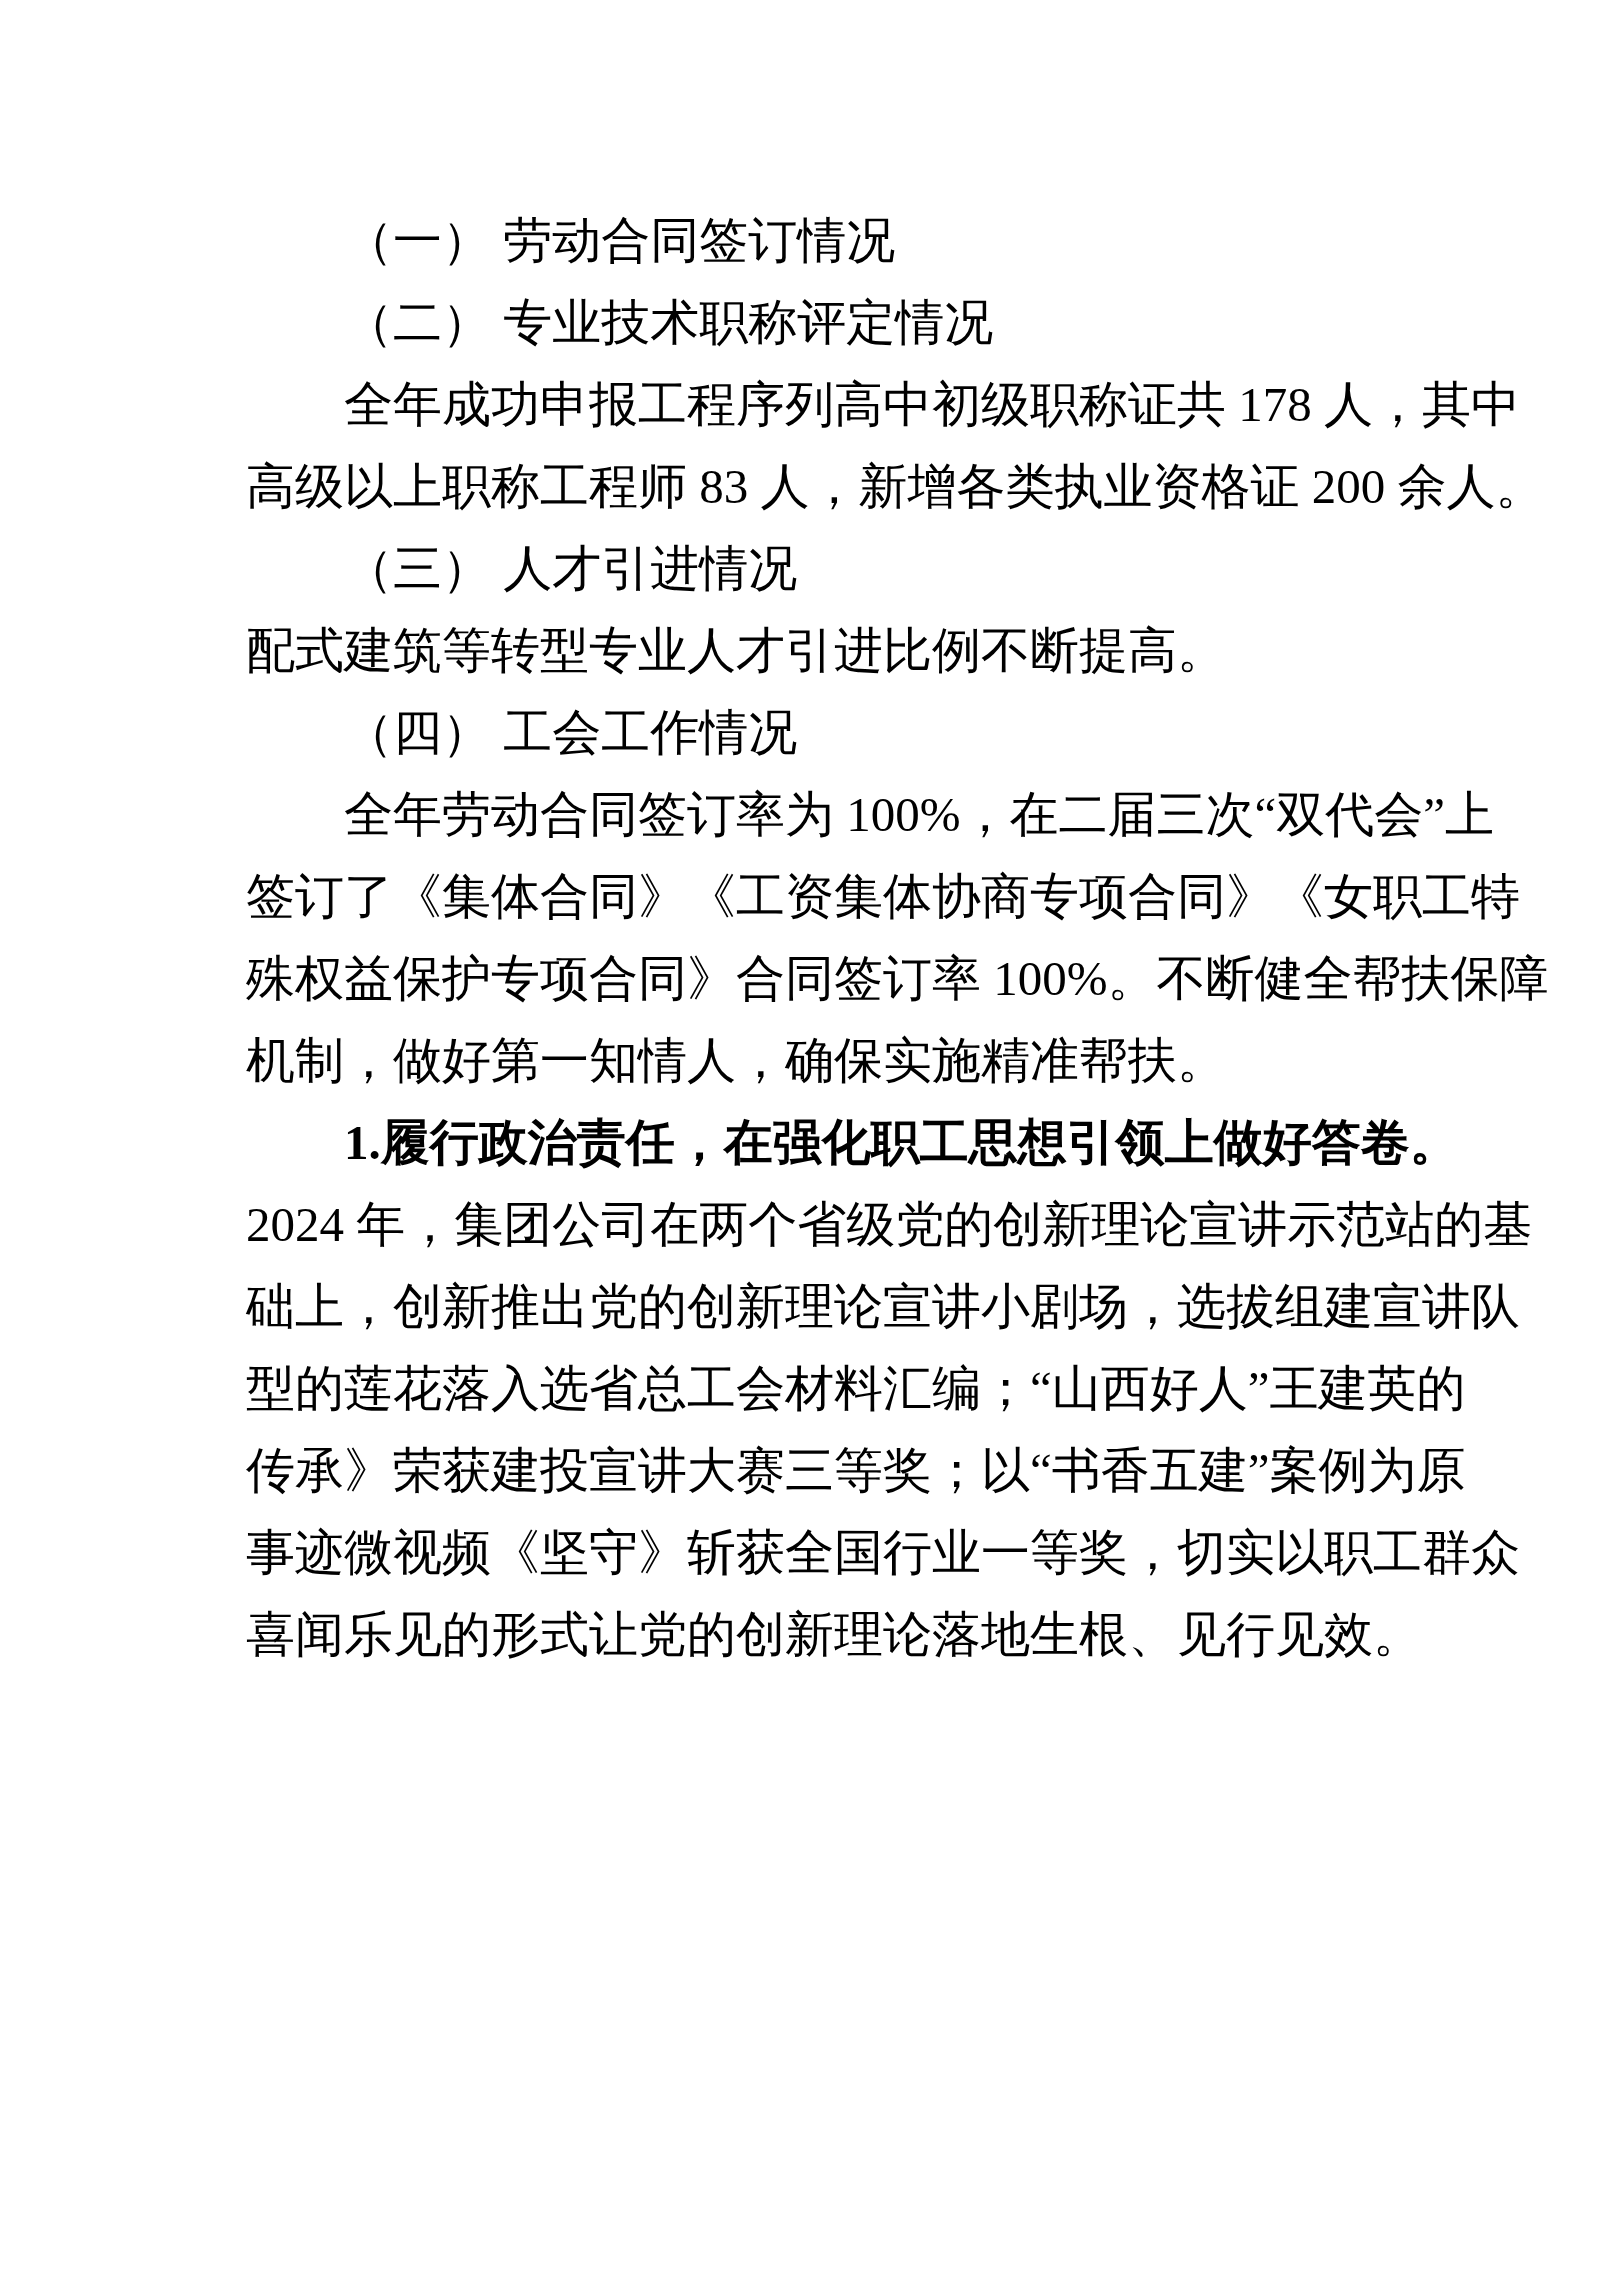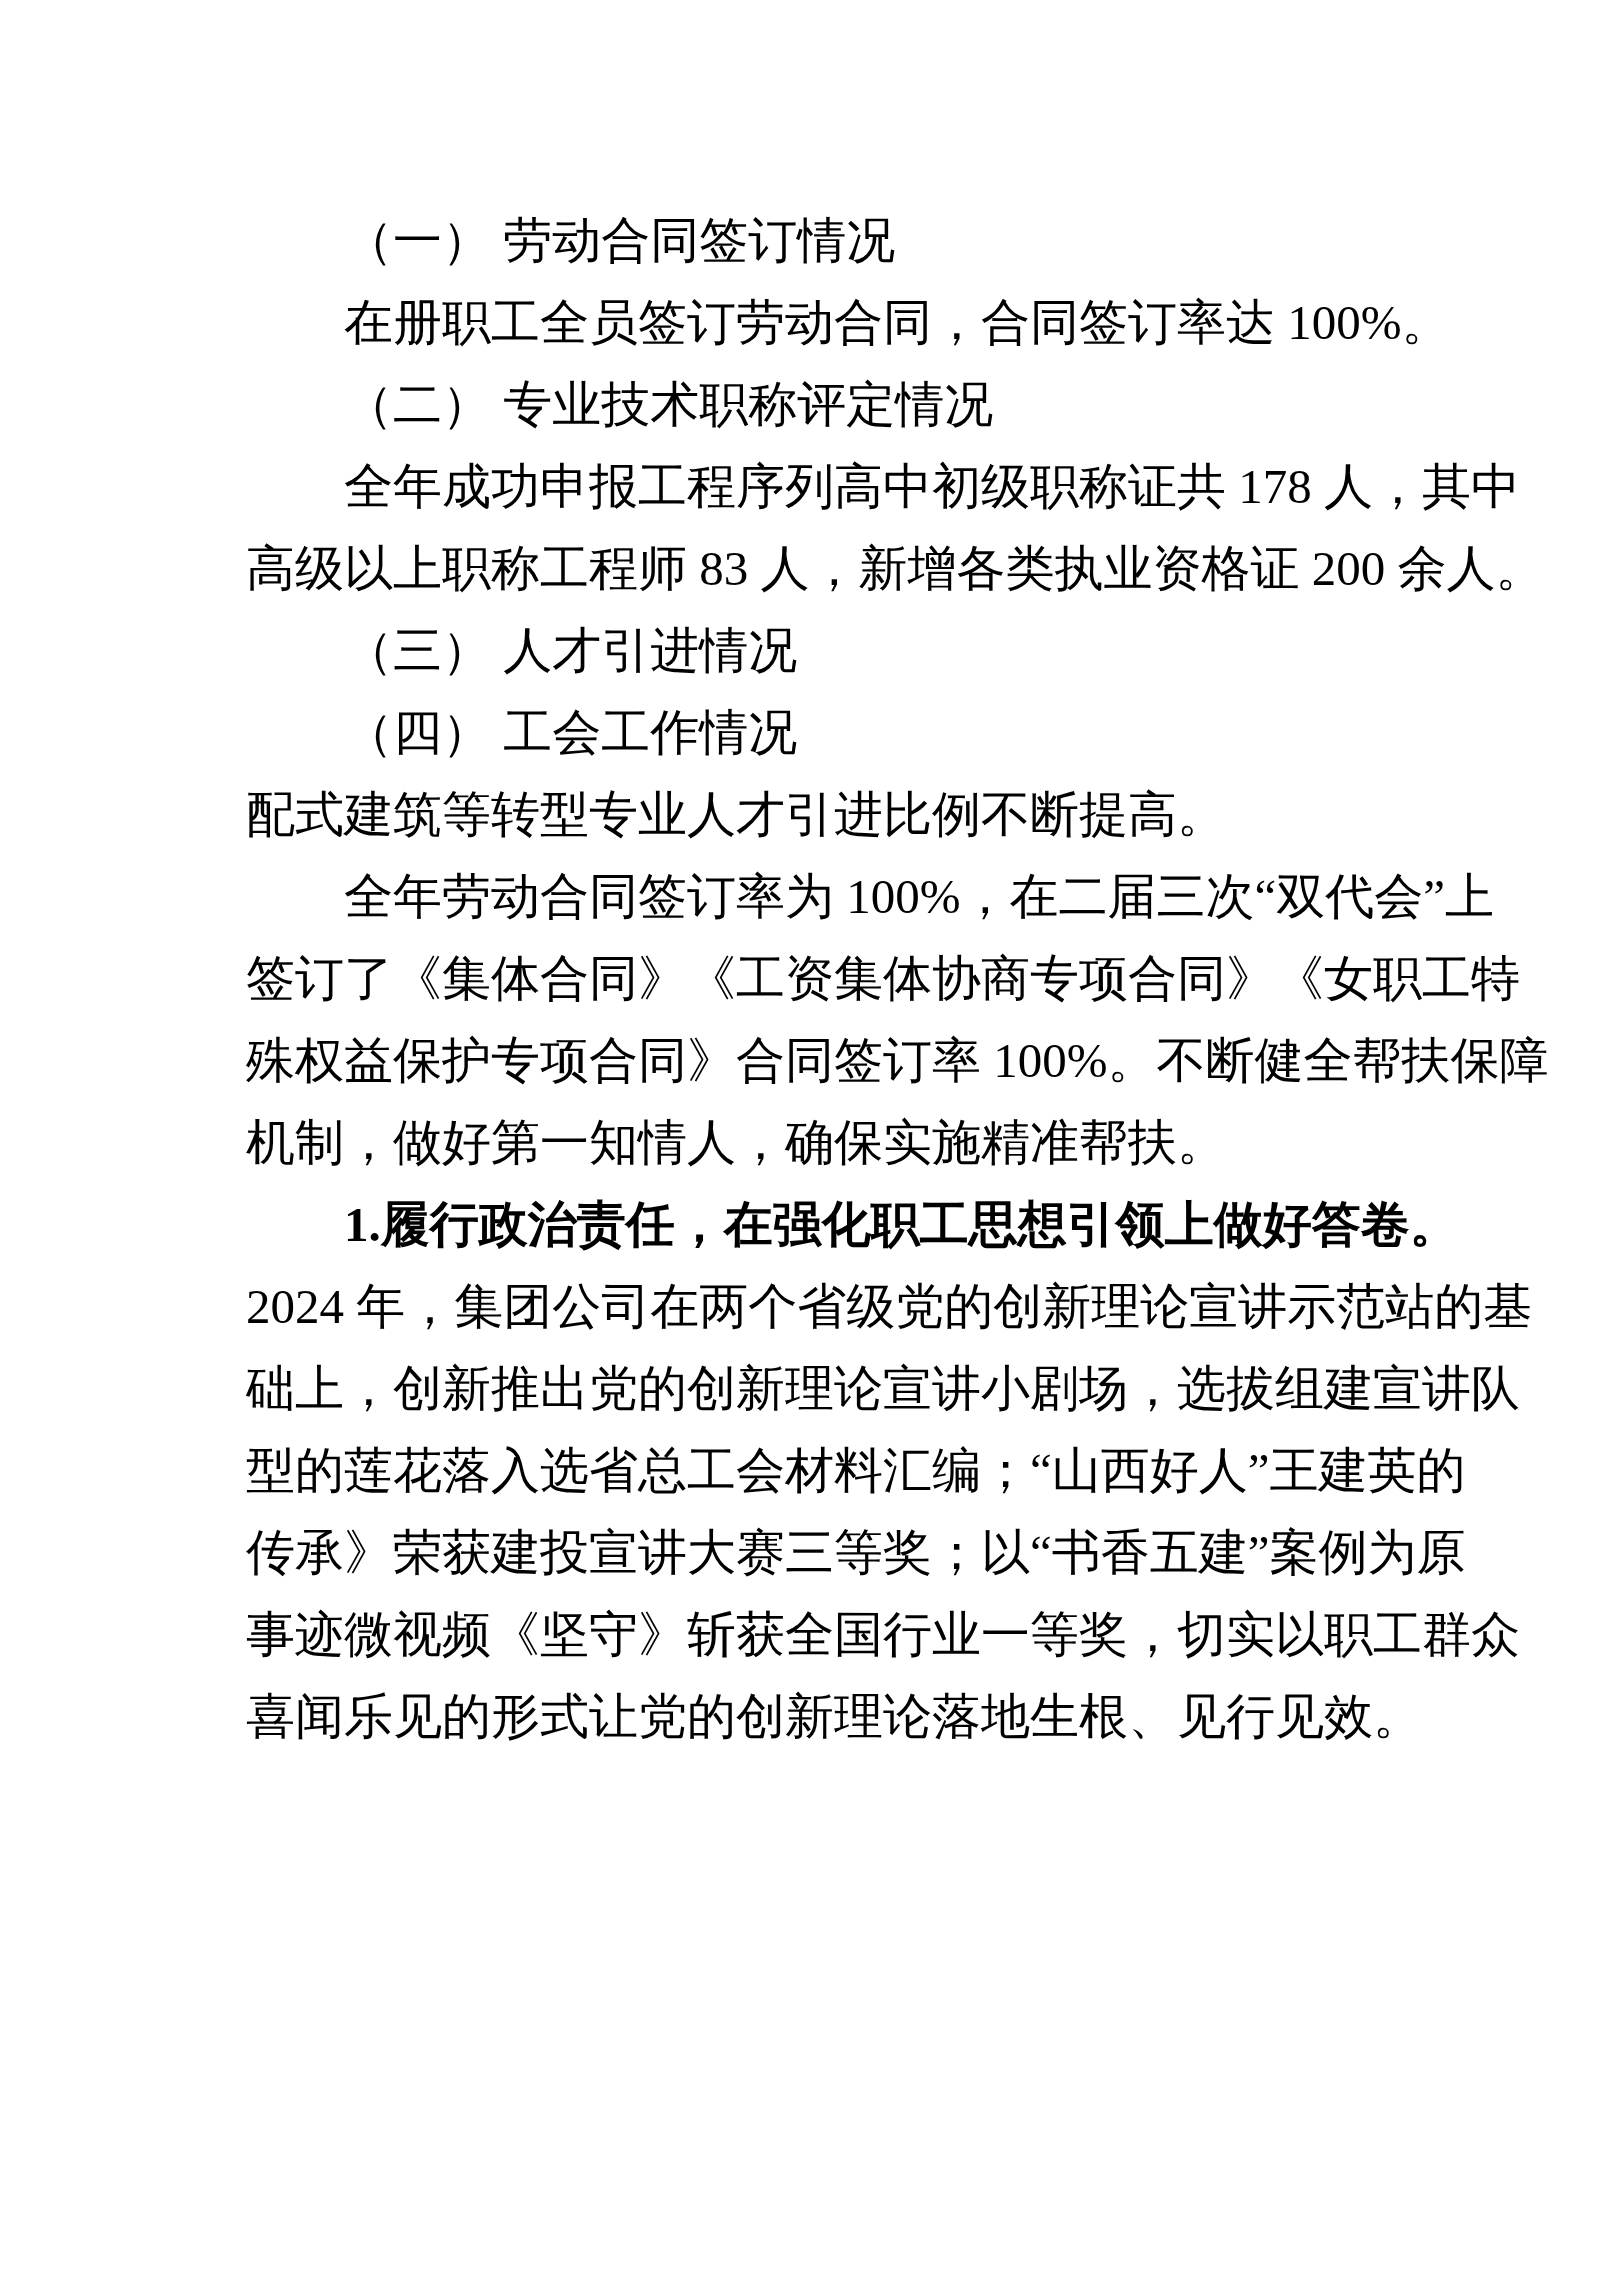--- a/index.html
+++ b/index.html
@@ -38,27 +38,26 @@
   .heading {
     font-weight: 400;
   }
 </style>
 </head>
 <body>
 
 <div class="page">
   <div class="text-block">
     <div class="line heading indent">（一） 劳动合同签订情况</div>
-    <div class="line indent">在册职工全员签订劳动合同，合同签订率达 100%。</div>
     <div class="line heading indent">（二） 专业技术职称评定情况</div>
     <div class="line indent">全年成功申报工程序列高中初级职称证共 178 人，其中</div>
     <div class="line">高级以上职称工程师 83 人，新增各类执业资格证 200 余人。</div>
     <div class="line heading indent">（三） 人才引进情况</div>
+    <div class="line">配式建筑等转型专业人才引进比例不断提高。</div>
     <div class="line heading indent">（四） 工会工作情况</div>
-    <div class="line">配式建筑等转型专业人才引进比例不断提高。</div>
     <div class="line indent">全年劳动合同签订率为 100%，在二届三次“双代会”上</div>
     <div class="line">签订了《集体合同》《工资集体协商专项合同》《女职工特</div>
     <div class="line">殊权益保护专项合同》合同签订率 100%。不断健全帮扶保障</div>
     <div class="line">机制，做好第一知情人，确保实施精准帮扶。</div>
     <div class="line bold indent">1.履行政治责任，在强化职工思想引领上做好答卷。</div>
     <div class="line">2024 年，集团公司在两个省级党的创新理论宣讲示范站的基</div>
     <div class="line">础上，创新推出党的创新理论宣讲小剧场，选拔组建宣讲队</div>
     <div class="line">型的莲花落入选省总工会材料汇编；“山西好人”王建英的</div>
     <div class="line">传承》荣获建投宣讲大赛三等奖；以“书香五建”案例为原</div>
     <div class="line">事迹微视频《坚守》斩获全国行业一等奖，切实以职工群众</div>

